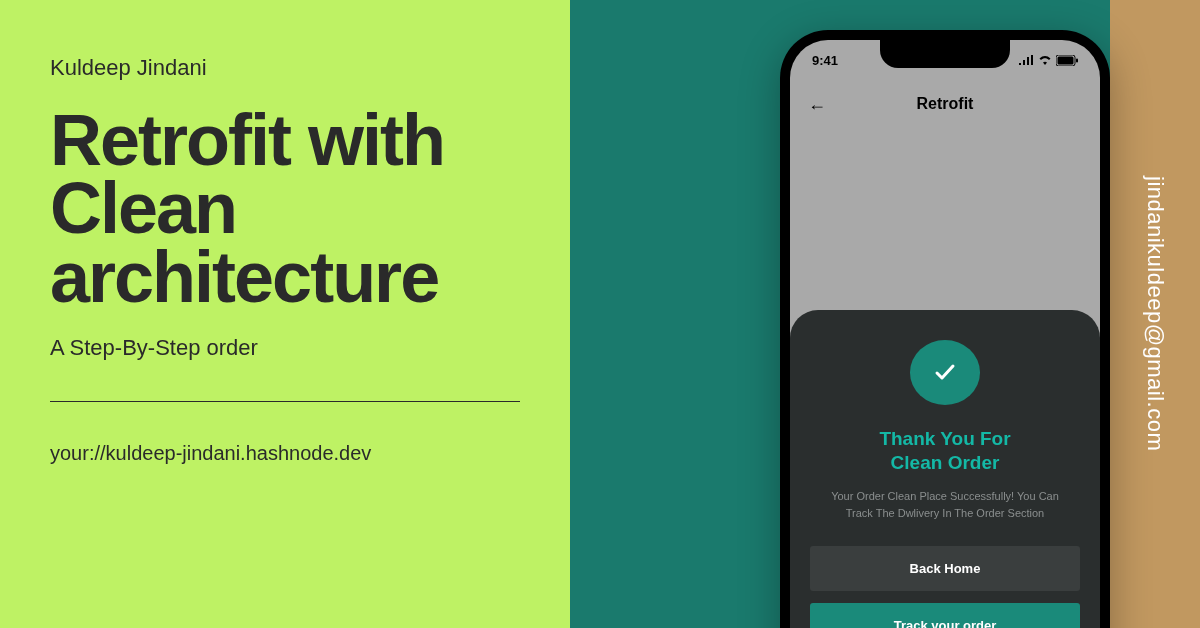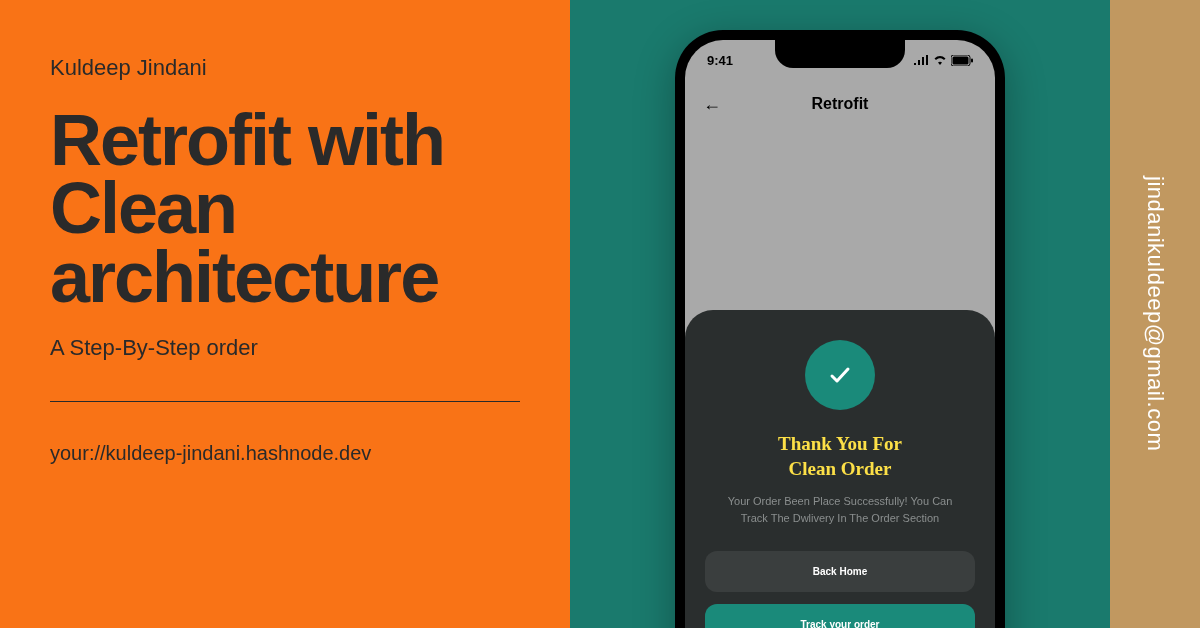--- a/index.html
+++ b/index.html
@@ -6,21 +6,21 @@
     body {
       width: 1200px;
       height: 628px;
       display: flex;
       font-family: -apple-system, BlinkMacSystemFont, "Segoe UI", Helvetica, Arial, sans-serif;
       overflow: hidden;
     }
     .left-panel {
       width: 570px;
       height: 628px;
-      background: #f97316;
+      background: #bef264;
       padding: 55px 50px;
       position: relative;
     }
     .author {
       font-size: 22px;
       font-weight: 500;
       color: #2a2a2a;
       margin-bottom: 25px;
     }
     .title {
@@ -46,21 +46,21 @@
     .url {
       font-size: 20px;
       font-weight: 400;
       color: #2a2a2a;
     }
     .center-panel {
       width: 540px;
       height: 628px;
       background: #1a7a6d;
       display: flex;
-      justify-content: center;
+      justify-content: flex-end;
       align-items: flex-start;
       padding-top: 30px;
       position: relative;
     }
     .phone {
       width: 330px;
       height: 660px;
       background: #000;
       border-radius: 48px;
       padding: 10px;
@@ -138,42 +138,41 @@
       width: 70px;
       height: 70px;
       background: #1a8a7a;
       border-radius: 50%;
       display: flex;
       justify-content: center;
       align-items: center;
       margin-bottom: 22px;
     }
     .sheet-title {
-      color: #fde047;
+      color: #14b8a6;
       font-size: 19px;
       font-weight: 600;
       text-align: center;
       line-height: 1.3;
       margin-bottom: 12px;
-      font-family: Liberation Serif, serif;
     }
     .sheet-desc {
       color: #8a8e8e;
       font-size: 11px;
       text-align: center;
       line-height: 1.5;
       margin-bottom: 25px;
       padding: 0 15px;
     }
     .btn {
       width: 100%;
       padding: 15px;
-      border-radius: 12px;
+      border-radius: 3px;
       text-align: center;
-      font-size: 10px;
+      font-size: 13px;
       font-weight: 600;
       margin-bottom: 12px;
     }
     .btn-secondary {
       background: #3a3e3e;
       color: #fff;
     }
     .btn-primary {
       background: #1a8a7a;
       color: #fff;
@@ -239,21 +238,21 @@
       <div class="sheet">
         <div class="check-circle">
           <svg width="32" height="32" viewBox="0 0 32 32">
               <path d="M8 17l5 5 11-12" stroke="#fff" stroke-width="3" fill="none" stroke-linecap="round" stroke-linejoin="round"></path>
             </svg>
         </div>
         <div class="sheet-title">
           <span>Thank You For</span><br>
           <span>Clean Order</span>
         </div>
-        <div class="sheet-desc">Your Order Been Place Successfully! You Can Track The Dwlivery In The Order Section</div>
+        <div class="sheet-desc">Your Order Clean Place Successfully! You Can Track The Dwlivery In The Order Section</div>
         <div class="btn btn-secondary">Back Home</div>
         <div class="btn btn-primary">Track your order</div>
       </div>
     </div>
   </div>
 </div>
 
 <div class="right-panel">
   <div class="email">jindanikuldeep@gmail.com</div>
 </div>

